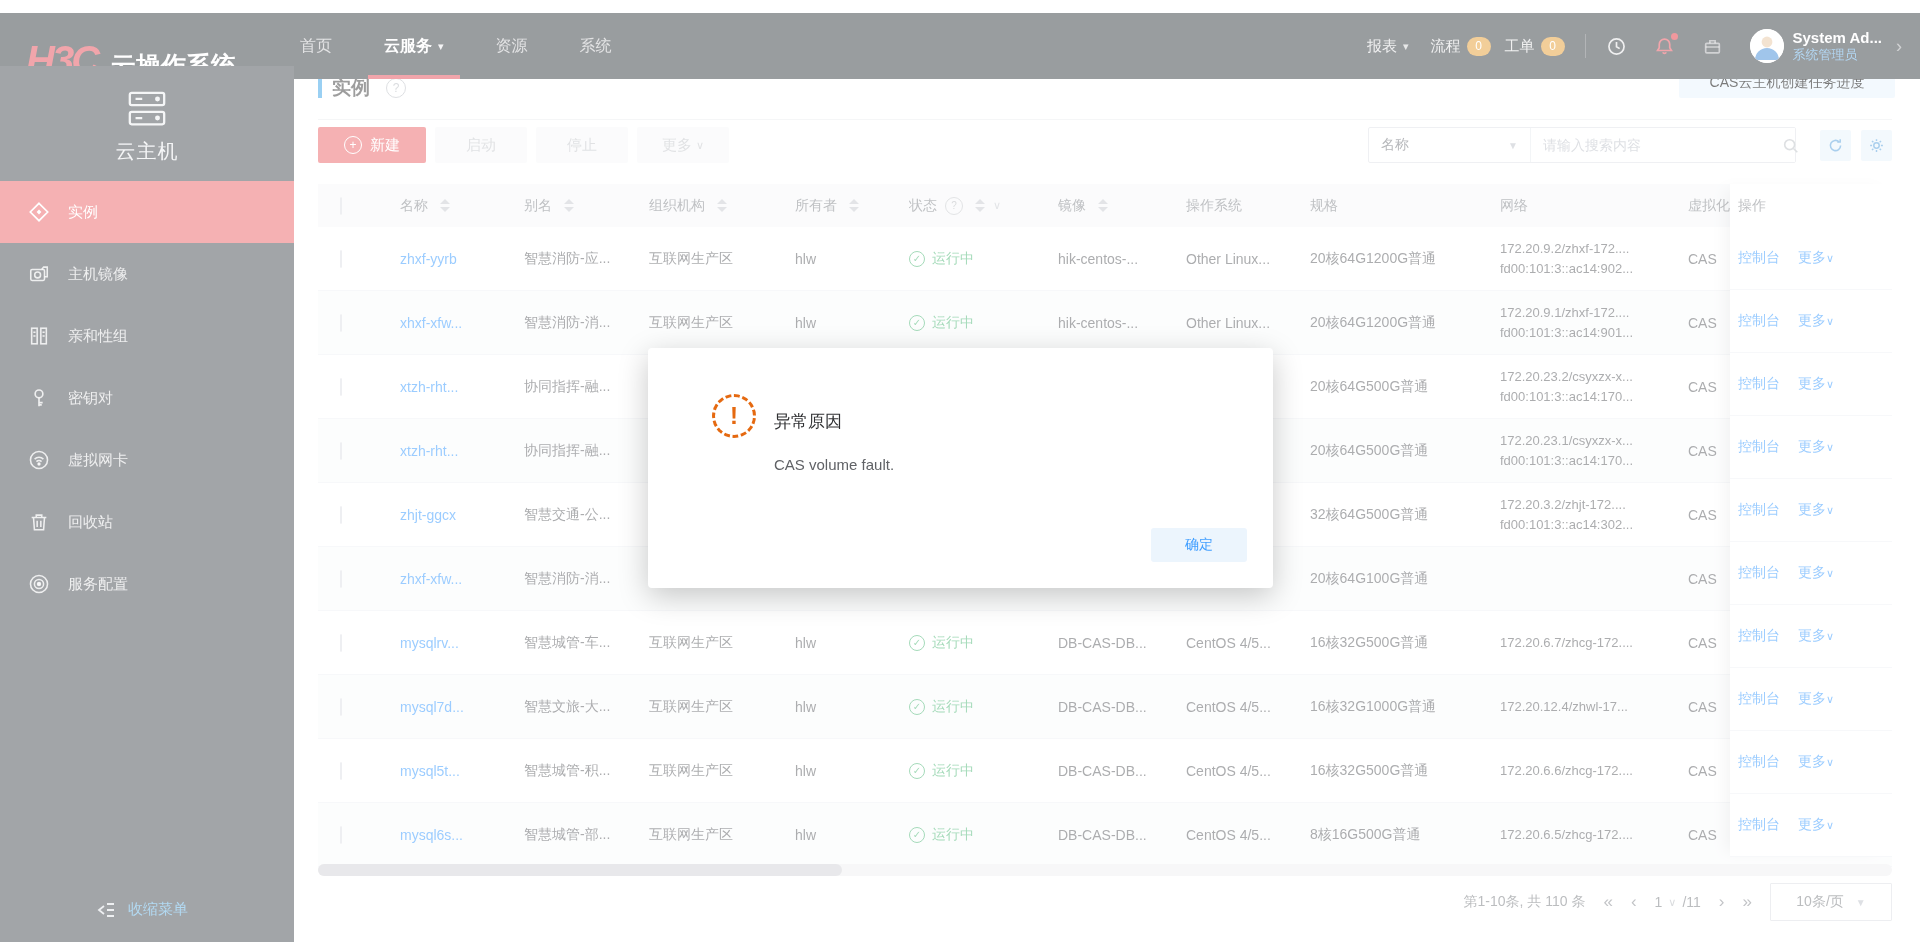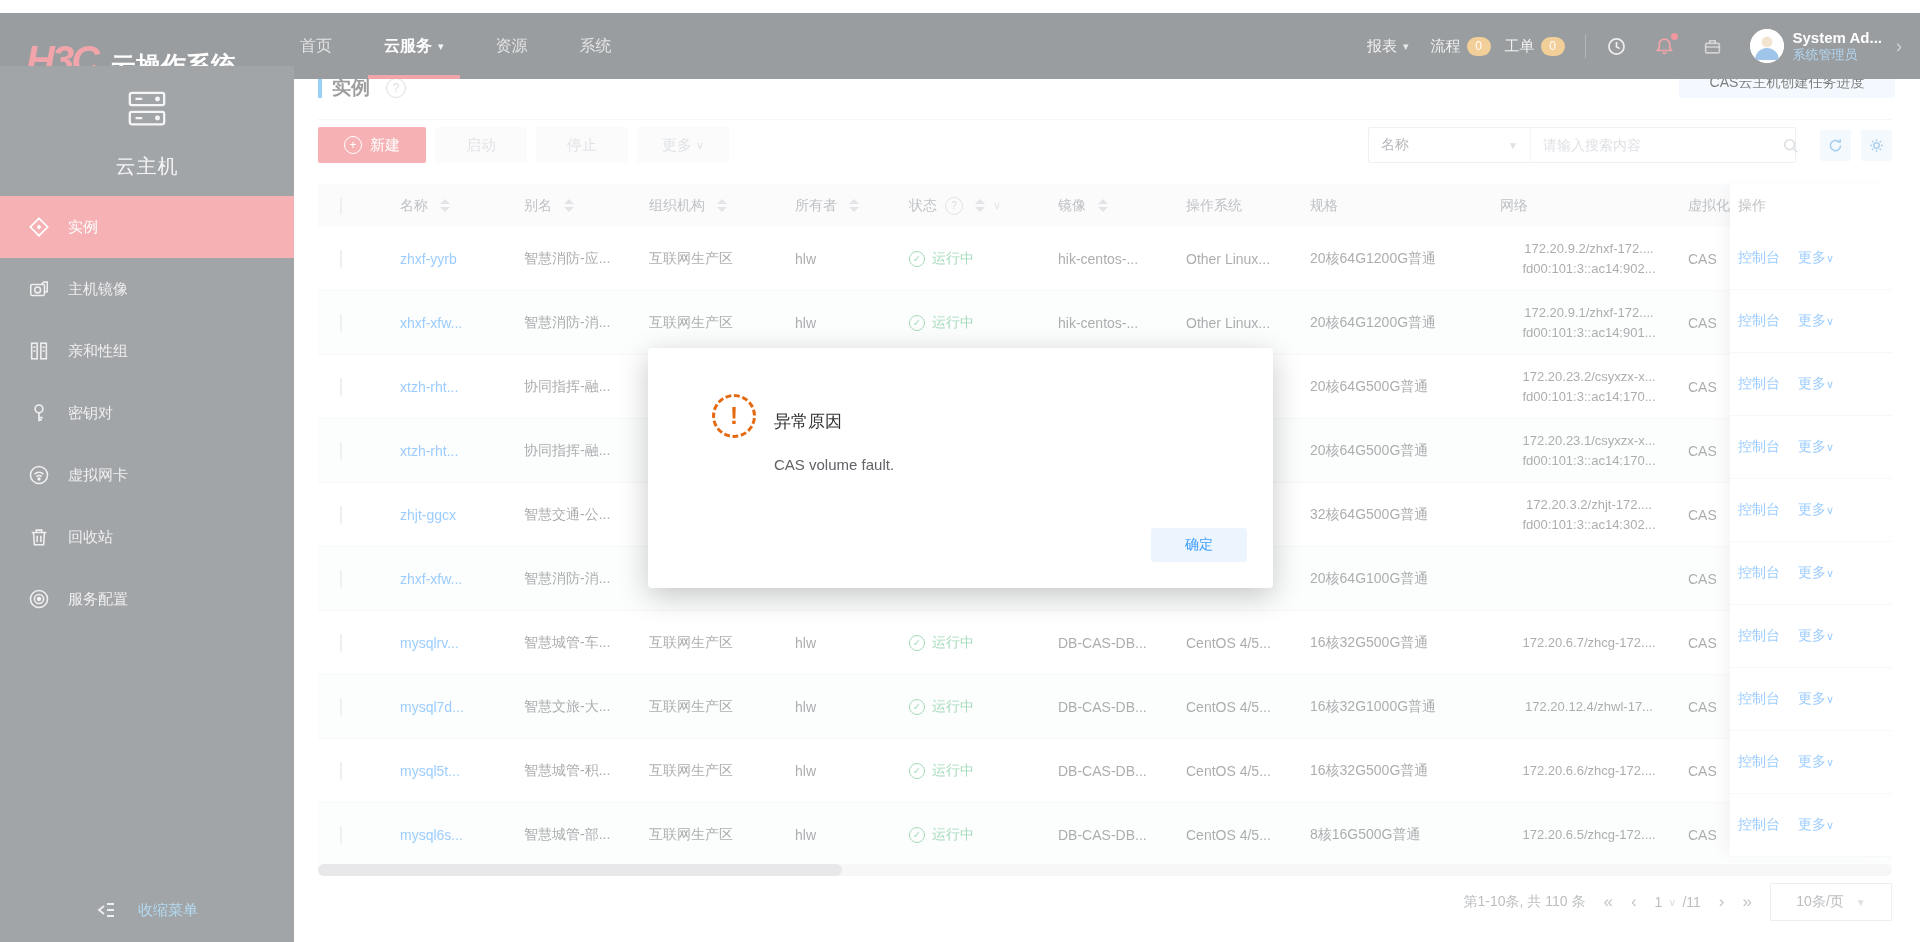--- a/index.html
+++ b/index.html
@@ -30,26 +30,26 @@
   .avatar{width:34px;height:34px;border-radius:50%;background:#fff;display:flex;align-items:center;justify-content:center;overflow:hidden;}
   .user-meta{display:flex;flex-direction:column;line-height:1.2;}
   .user-name{color:#fff;font-size:15px;font-weight:bold;}
   .user-role{color:#6db3e8;font-size:13px;}
   .chevron{color:rgba(255,255,255,.55);font-size:18px;margin-left:14px;cursor:pointer;}
   .gap14{margin-left:14px;} .gap22{margin-left:22px;} .gap26{margin-left:26px;}
 
   
   .sidebar{position:absolute;top:66px;left:0;width:294px;bottom:0;background:#4e5359;z-index:2;}
   .side-brand{padding:22px 0 16px;text-align:center;color:#eceef0;}
-  .side-brand .brand-label{display:block;font-size:20px;margin-top:19px;letter-spacing:1px;}
+  .side-brand .brand-label{display:block;font-size:20px;margin-top:4px;letter-spacing:1px;}
   .side-item{height:62px;display:flex;align-items:center;color:rgba(255,255,255,.82);font-size:15px;cursor:pointer;}
   .side-item .sicon{width:22px;height:22px;margin-left:28px;display:inline-flex;align-items:center;justify-content:center;}
   .side-item .slabel{margin-left:18px;}
   .side-item.active{background:var(--button-red);color:#fff;}
-  .collapse-row{position:absolute;left:96px;bottom:22px;display:flex;align-items:center;gap:22px;
+  .collapse-row{position:absolute;left:96px;bottom:22px;display:flex;gap:12px;
     color:#6cb8e8;font-size:15px;cursor:pointer;}
   .collapse-row .sicon{width:20px;height:20px;color:#dfe2e6;}
 
   
   .content{position:absolute;top:66px;left:294px;right:0;bottom:0;background:#fff;}
   .page-head{position:absolute;left:24px;top:8px;display:flex;align-items:center;height:28px;}
   .title-bar{width:4px;height:20px;background:#3ea6e8;margin-right:10px;}
   .page-title{font-size:19px;font-weight:bold;color:#444;}
   .help-circle{width:18px;height:18px;border:1px solid #bfc3c8;border-radius:50%;color:#b9bdc2;font-size:12px;
     display:inline-flex;align-items:center;justify-content:center;margin-left:16px;cursor:pointer;}
@@ -91,21 +91,21 @@
   .trow{height:63px;border-bottom:1px solid #f0f2f5;font-size:14px;color:#606266;background:#fff;}
   .trow:nth-child(even){background:#fafbfc;}
   .cell{overflow:hidden;white-space:nowrap;padding-right:10px;}
   .cbx{width:16px;height:16px;border:1px solid #dfe1e6;border-radius:3px;background:#fbfbfc;margin-left:22px;cursor:pointer;}
   .link{color:var(--link-blue);cursor:pointer;}
   .st{display:flex;align-items:center;gap:7px;}
   .st-ic{width:16px;height:16px;border-radius:50%;border:1.5px solid;display:inline-flex;align-items:center;
     justify-content:center;font-size:10px;box-sizing:border-box;}
   .st-running{color:var(--running-green);} .st-running .st-ic{border-color:var(--running-green);}
   .st-error{color:var(--error-orange);} .st-error .st-ic{border-color:var(--error-orange);}
-  .net-line{font-size:13px;line-height:20px;color:#606266;text-align:center;}
+  .net-line{font-size:13px;line-height:20px;color:#606266;}
   .ops-col{position:absolute;right:0;top:0;width:162px;background:#fff;box-shadow:-10px 0 14px -6px rgba(0,0,0,.09);}
   .ops-head{height:43px;display:flex;align-items:center;padding-left:8px;color:#85888d;font-size:14px;background:#fff;}
   .ops-row{height:63px;display:flex;align-items:center;gap:18px;padding-left:8px;border-bottom:1px solid #f0f2f5;
     font-size:14px;box-sizing:border-box;}
   .ops-row .link{white-space:nowrap;}
   .mini-caret{font-size:11px;}
 
   .hscroll-track{position:absolute;left:24px;top:798px;width:1574px;height:12px;border-radius:6px;background:#efeff1;}
   .hscroll-thumb{position:absolute;left:0;top:0;width:524px;height:12px;border-radius:6px;background:#d3d4d8;cursor:pointer;}
 

